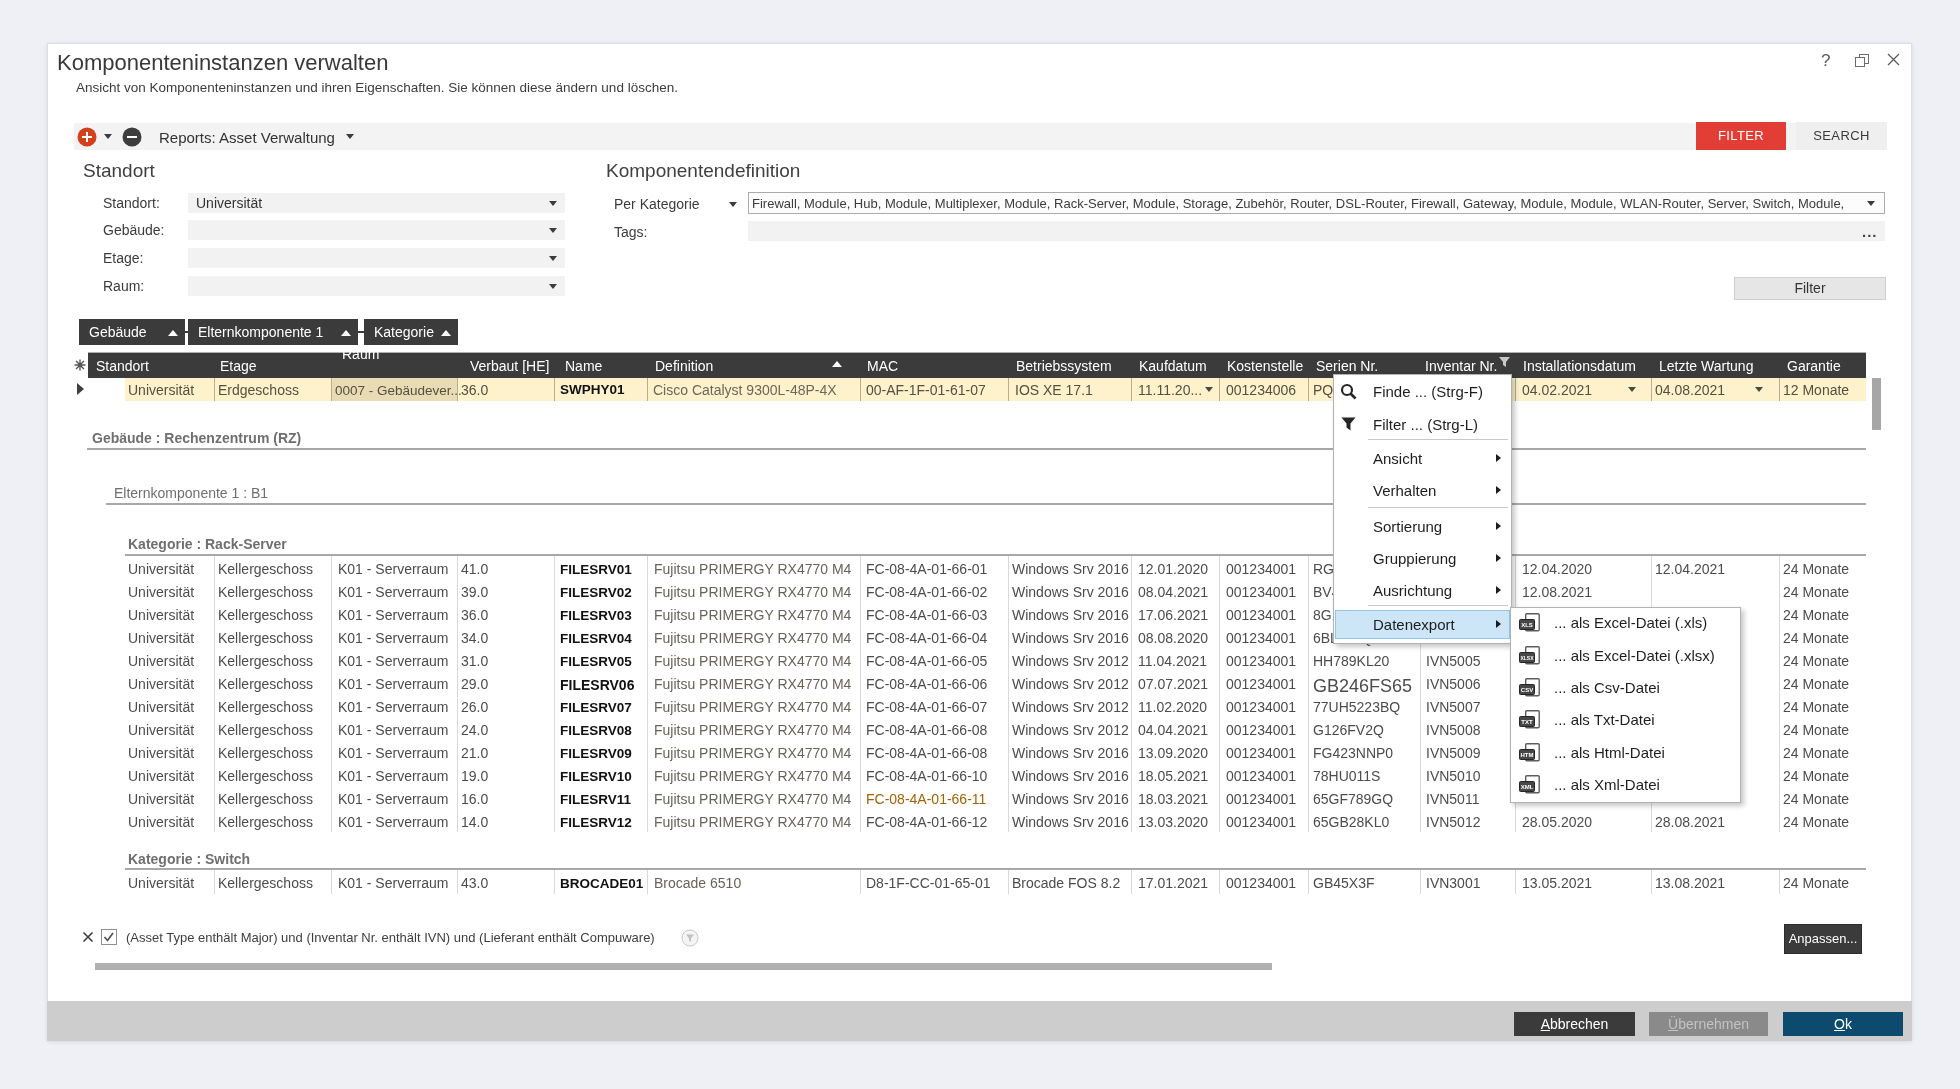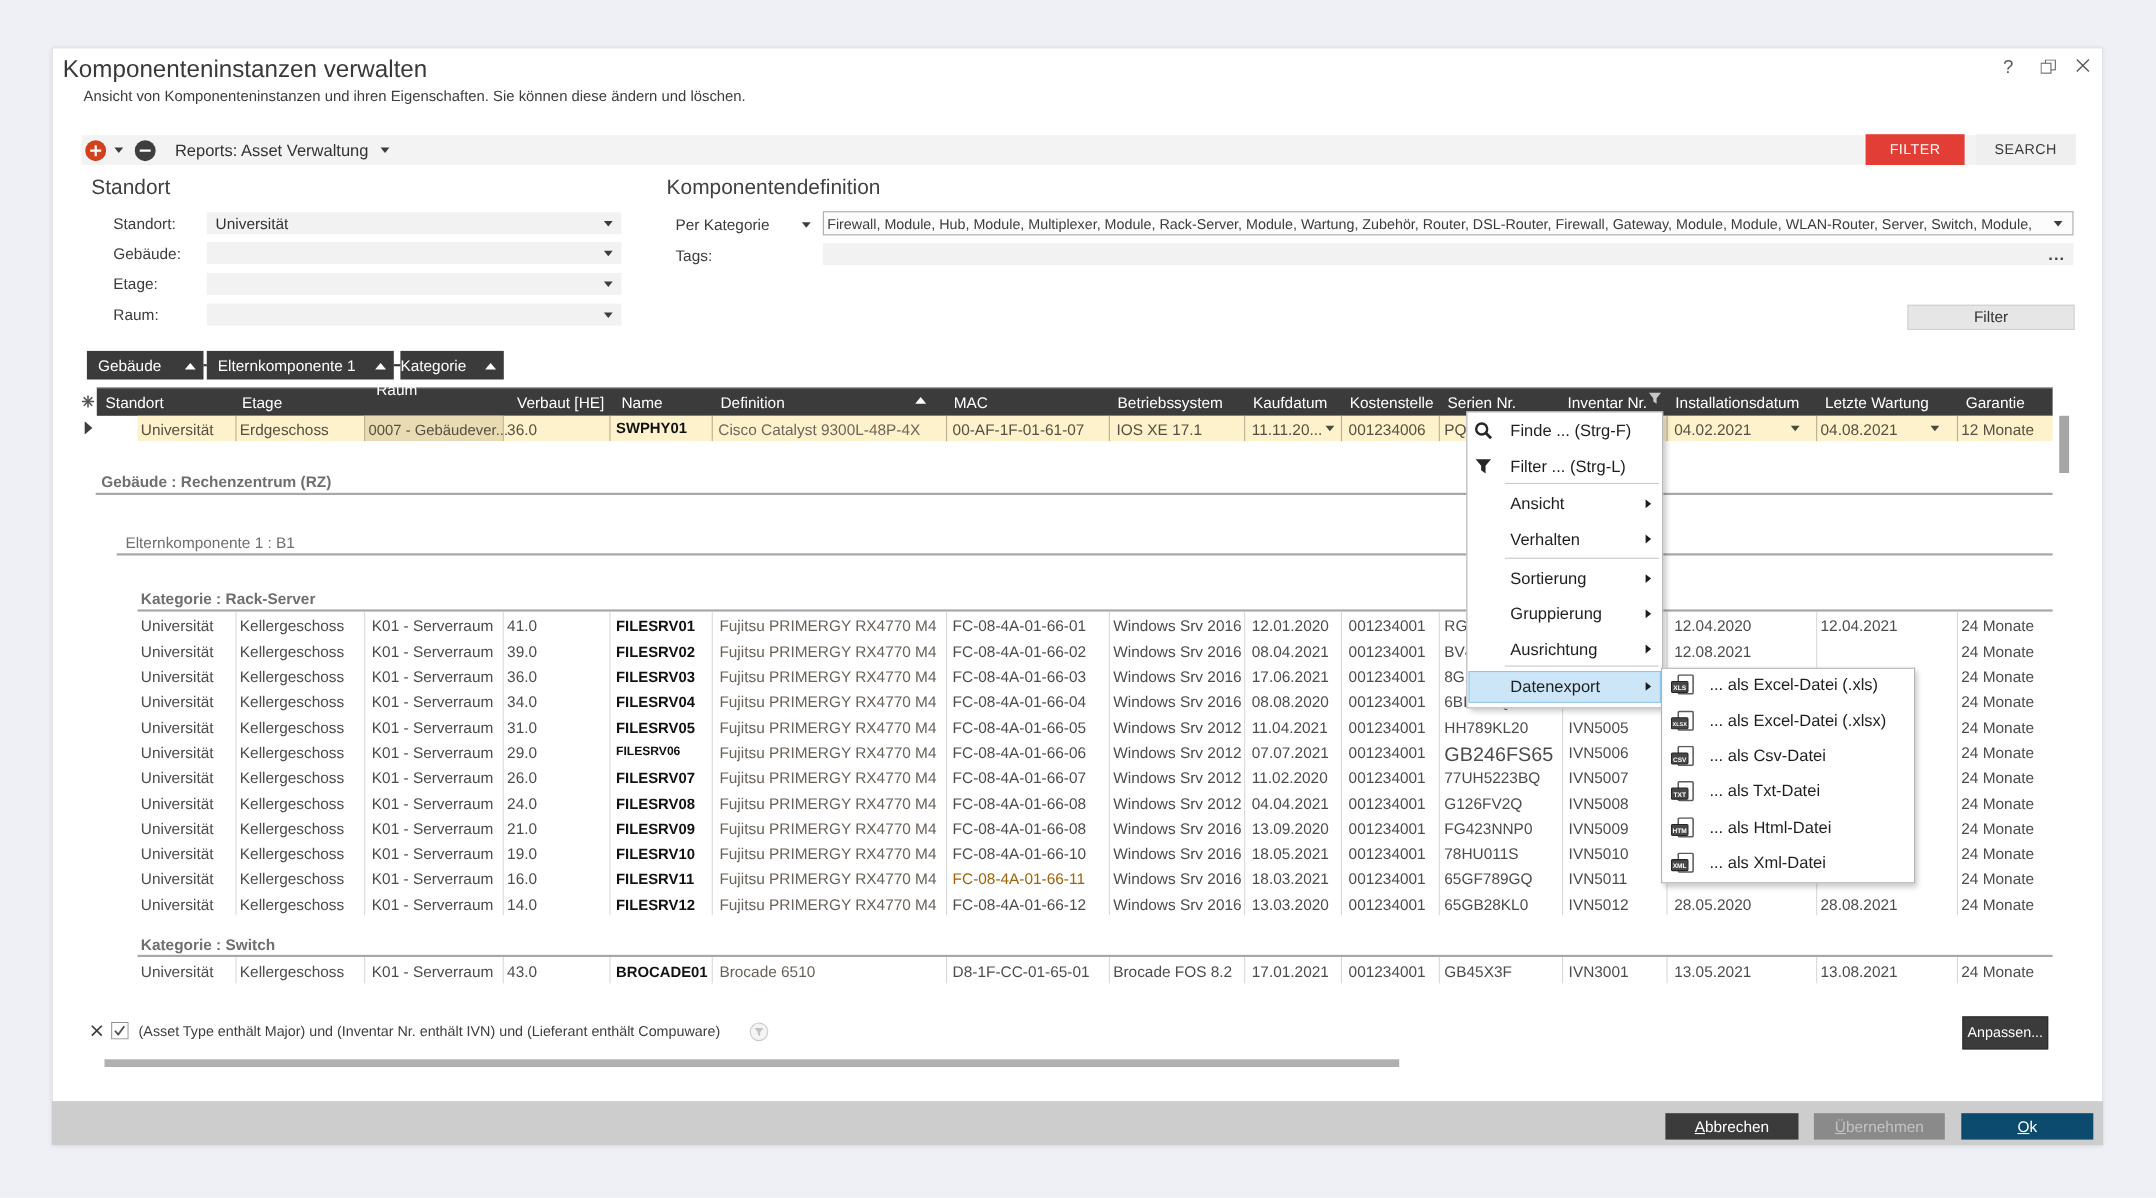--- a/index.html
+++ b/index.html
@@ -49,31 +49,31 @@
 <div class="a" style="left:103px;top:250px;font-size:14px;color:#3c3c3c">Etage:</div>
 <div class="a" style="left:188px;top:248px;width:377px;height:20px;background:#f2f2f2"></div>
 <div class="a car" style="left:549px;top:256px"></div>
 <div class="a" style="left:103px;top:278px;font-size:14px;color:#3c3c3c">Raum:</div>
 <div class="a" style="left:188px;top:276px;width:377px;height:20px;background:#f2f2f2"></div>
 <div class="a car" style="left:549px;top:284px"></div>
 <div class="a" style="left:606px;top:160px;font-size:19px;color:#404040">Komponentendefinition</div>
 <div class="a" style="left:614px;top:196px;font-size:14px;color:#3c3c3c">Per Kategorie</div>
 <div class="a car" style="left:729px;top:202px"></div>
 <div class="a" style="left:748px;top:192px;width:1137px;height:22px;background:#fcfcfc;border:1px solid #ababab;box-sizing:border-box"></div>
-<div class="a" style="left:752px;top:196px;font-size:13px;color:#3c3c3c;width:1106px;overflow:hidden">Firewall, Module, Hub, Module, Multiplexer, Module, Rack-Server, Module, Wartung, Zubehör, Router, DSL-Router, Firewall, Gateway, Module, Module, WLAN-Router, Server, Switch, Module,</div>
+<div class="a" style="left:752px;top:196px;font-size:13px;color:#3c3c3c;width:1106px;overflow:hidden">Firewall, Module, Hub, Module, Multiplexer, Module, Rack-Server, Module, Storage, Zubehör, Router, DSL-Router, Firewall, Gateway, Module, Module, WLAN-Router, Server, Switch, Module,</div>
 <div class="a car" style="left:1867px;top:201px"></div>
 <div class="a" style="left:614px;top:224px;font-size:14px;color:#3c3c3c">Tags:</div>
 <div class="a" style="left:748px;top:221px;width:1137px;height:20px;background:#f2f2f2"></div>
 <div class="a" style="left:1862px;top:223px;font-size:15px;color:#444;font-weight:bold;letter-spacing:1px">...</div>
 <div class="a" style="left:1734px;top:277px;width:152px;height:23px;background:#e6e6e6;border:1px solid #cfcfcf;box-sizing:border-box;font-size:14px;color:#333;line-height:21px;text-align:center">Filter</div>
 <div class="a dark" style="left:79px;top:319px;width:106px;height:26px;font-size:14px;line-height:26px;padding-left:10px;box-sizing:border-box">Gebäude</div>
 <div class="a caru" style="left:168px;top:330px"></div>
 <div class="a dark" style="left:188px;top:319px;width:170px;height:26px;font-size:14px;line-height:26px;padding-left:10px;box-sizing:border-box">Elternkomponente 1</div>
 <div class="a caru" style="left:341px;top:330px"></div>
-<div class="a dark" style="left:364px;top:319px;width:94px;height:26px;font-size:14px;line-height:26px;box-sizing:border-box">Kategorie</div>
+<div class="a dark" style="left:364px;top:319px;width:94px;height:26px;font-size:14px;line-height:26px;padding-left:10px;box-sizing:border-box">Kategorie</div>
 <div class="a caru" style="left:441px;top:330px"></div>
 <div class="a" style="left:185px;top:331px;width:3px;height:2px;background:#3b3b3b"></div>
 <div class="a" style="left:358px;top:331px;width:6px;height:2px;background:#3b3b3b"></div>
 <div class="a dark" style="left:88px;top:352px;width:1778px;height:26px;border-top:1px solid #b0b0b0;box-sizing:border-box"></div>
 <svg class="a" style="left:74px;top:359px" width="12" height="12">
     <path d="M6 0.5 V11.5 M0.5 6 H11.5 M2.1 2.1 L9.9 9.9 M9.9 2.1 L2.1 9.9" stroke="#555" stroke-width="1.4"></path>
   </svg>
 <div class="a" style="left:96px;top:358px;font-size:14px;color:#fff">Standort</div>
 <div class="a" style="left:220px;top:358px;font-size:14px;color:#fff">Etage</div>
 <div class="a" style="left:342px;top:346px;font-size:14px;color:#fff">Raum</div>
@@ -214,21 +214,21 @@
 <div class="a" style="left:1012px;top:653px;font-size:14px;color:#4c4c4c">Windows Srv 2012</div>
 <div class="a" style="left:1138px;top:653px;font-size:14px;color:#4c4c4c">11.04.2021</div>
 <div class="a" style="left:1226px;top:653px;font-size:14px;color:#4c4c4c">001234001</div>
 <div class="a" style="left:1313px;top:653px;font-size:14px;color:#4c4c4c">HH789KL20</div>
 <div class="a" style="left:1426px;top:653px;font-size:14px;color:#4c4c4c">IVN5005</div>
 <div class="a" style="left:1783px;top:653px;font-size:14px;color:#4c4c4c">24 Monate</div>
 <div class="a" style="left:128px;top:676px;font-size:14px;color:#4c4c4c">Universität</div>
 <div class="a" style="left:218px;top:676px;font-size:14px;color:#4c4c4c">Kellergeschoss</div>
 <div class="a" style="left:338px;top:676px;font-size:14px;color:#4c4c4c">K01 - Serverraum</div>
 <div class="a" style="left:461px;top:676px;font-size:14px;color:#4c4c4c">29.0</div>
-<div class="a" style="left:560px;top:677px;font-size:11px;color:#111;font-weight:bold">FILESRV06</div>
+<div class="a" style="left:560px;top:677px;font-size:14px;color:#111;font-weight:bold">FILESRV06</div>
 <div class="a" style="left:654px;top:676px;font-size:14px;color:#68625a">Fujitsu PRIMERGY RX4770 M4</div>
 <div class="a" style="left:866px;top:676px;font-size:14px;color:#4c4c4c">FC-08-4A-01-66-06</div>
 <div class="a" style="left:1012px;top:676px;font-size:14px;color:#4c4c4c">Windows Srv 2012</div>
 <div class="a" style="left:1138px;top:676px;font-size:14px;color:#4c4c4c">07.07.2021</div>
 <div class="a" style="left:1226px;top:676px;font-size:14px;color:#4c4c4c">001234001</div>
 <div class="a" style="left:1313px;top:676px;font-size:18px;color:#4c4c4c">GB246FS65</div>
 <div class="a" style="left:1426px;top:676px;font-size:14px;color:#4c4c4c">IVN5006</div>
 <div class="a" style="left:1783px;top:676px;font-size:14px;color:#4c4c4c">24 Monate</div>
 <div class="a" style="left:128px;top:699px;font-size:14px;color:#4c4c4c">Universität</div>
 <div class="a" style="left:218px;top:699px;font-size:14px;color:#4c4c4c">Kellergeschoss</div>

